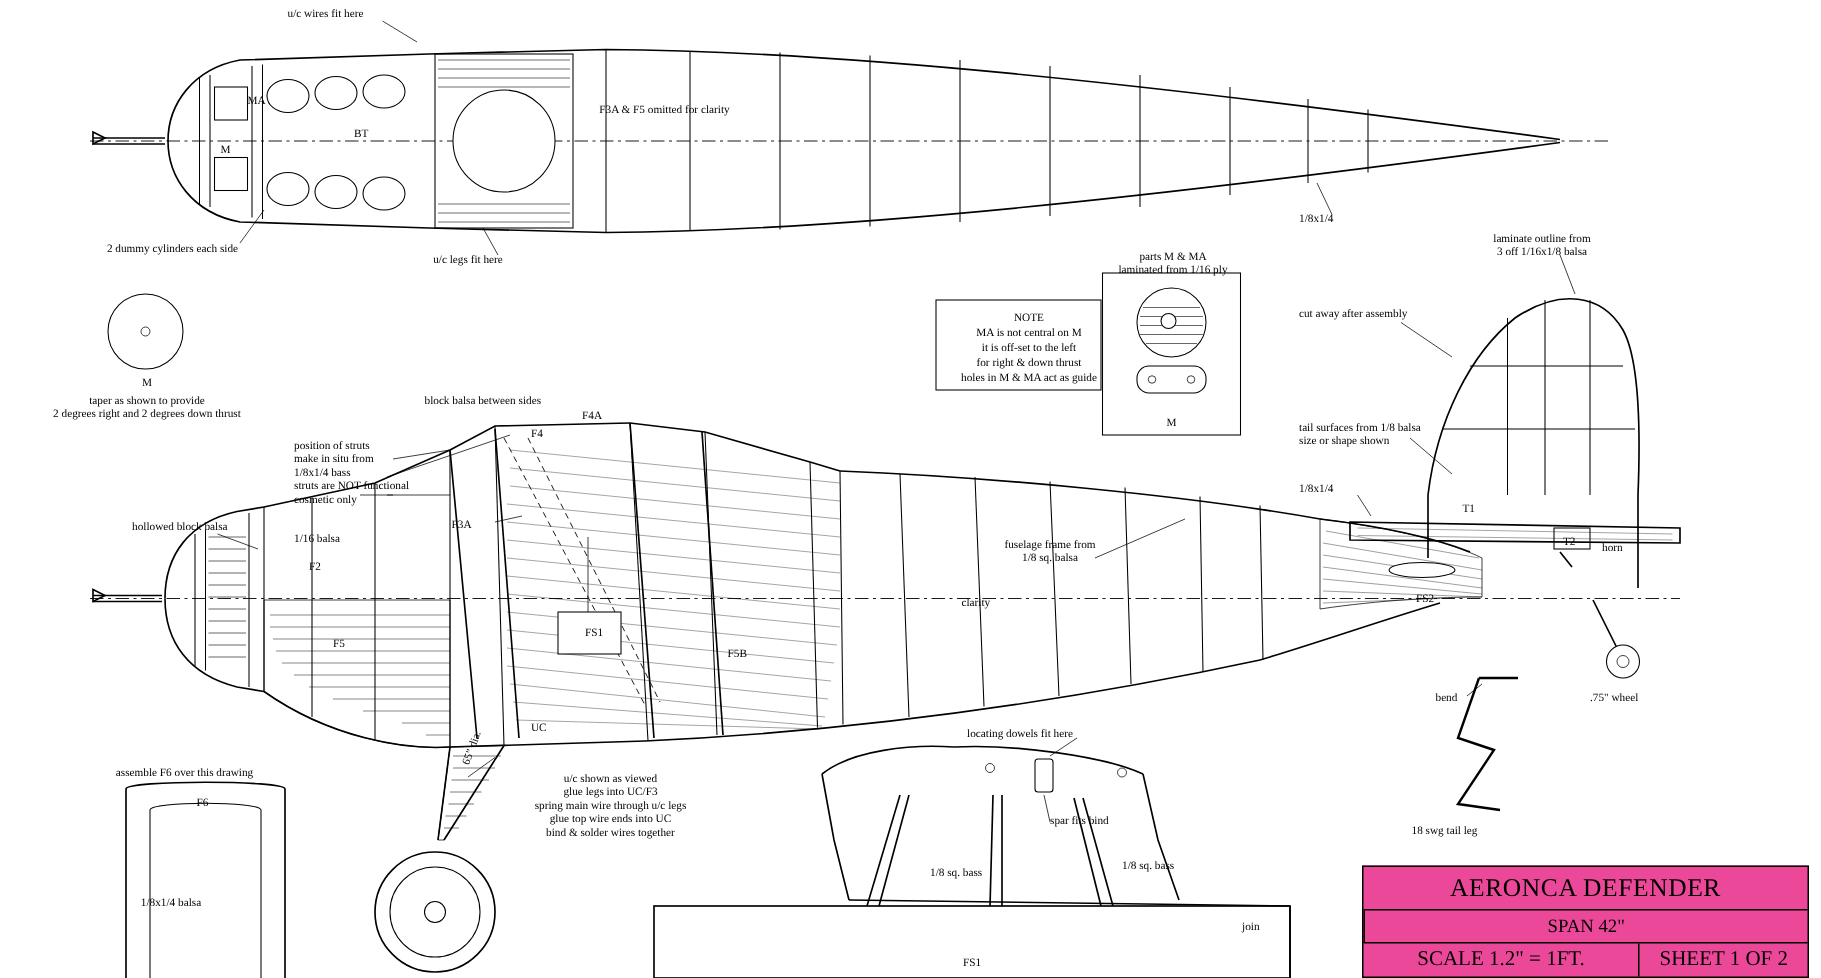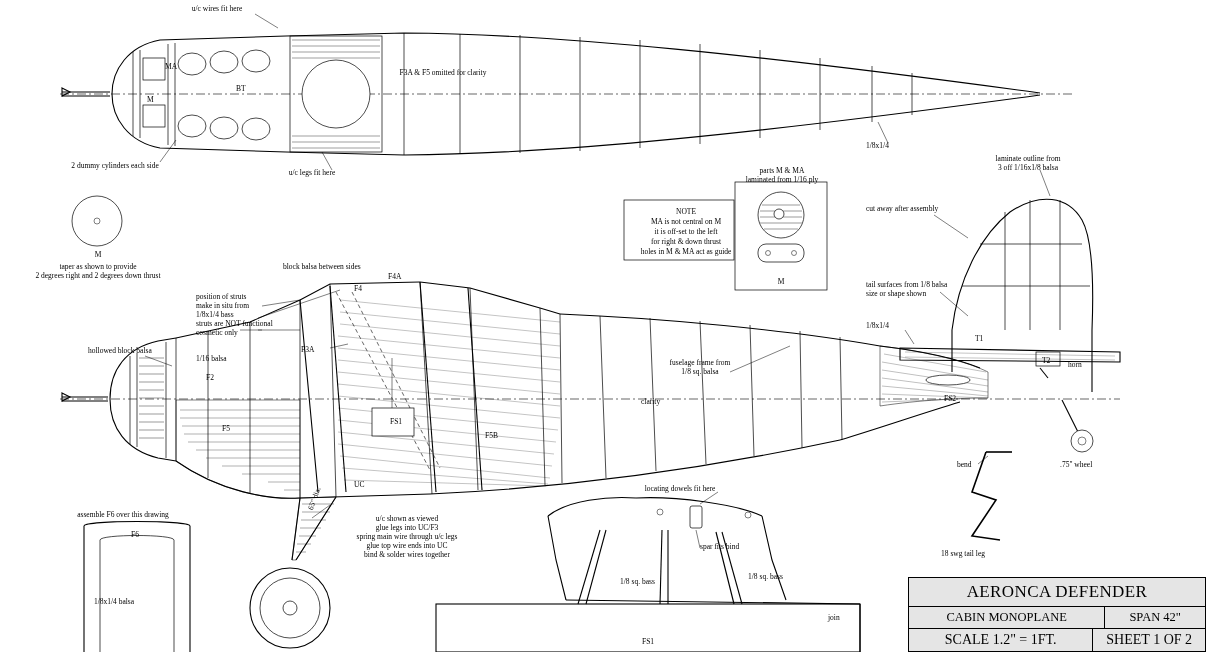--- a/index.html
+++ b/index.html
@@ -9,21 +9,21 @@
   .lbl.c{text-align:center;}
   svg{position:absolute;left:0;top:0;}
   .ln{stroke:#000;fill:none;}
   .thin{stroke-width:0.7;}
   .vthin{stroke-width:0.5;}
   .med{stroke-width:1.1;}
   .thick{stroke-width:1.6;}
   .dash{stroke-dasharray:9 3 2 3;stroke-width:0.6;}
   .lead{stroke-width:0.5;}
   .fillw{fill:#ffffff;}
-  .title-block{position:absolute;right:8px;bottom:0px;width:296px;border:1.6px solid #000;background:#e5e5e5;}
+  .title-block{position:absolute;right:8px;bottom:0px;width:296px;border:1.6px solid #000;background:#ec4899;}
   .tb-row{display:flex;border-top:1.1px solid #000;}
   .tb-row:first-child{border-top:none;}
   .tb-cell{flex:1;text-align:center;padding:3px 2px;font-size:11px;font-family:"Liberation Serif",serif;}
   .tb-cell.big{font-size:17px;letter-spacing:0.4px;padding:4px 2px;}
   .tb-cell.mid{font-size:12.5px;}
   .tb-div{border-left:1.1px solid #000;}
 </style>
 </head>
 <body>
 
@@ -358,21 +358,20 @@
   <div class="lbl" style="left:620px;top:577px;">1/8 sq. bass</div>
   <div class="lbl" style="left:748px;top:572px;">1/8 sq. bass</div>
   <div class="lbl" style="left:828px;top:613px;">join</div>
   <div class="lbl" style="left:642px;top:637px;">FS1</div>
 
   <div class="title-block">
     <div class="tb-row">
       <div class="tb-cell big">AERONCA DEFENDER</div>
     </div>
     <div class="tb-row">
-      <div class="tb-cell mid" style="flex:2">CABIN MONOPLANE</div>
       <div class="tb-cell mid tb-div" style="flex:1">SPAN 42"</div>
     </div>
     <div class="tb-row">
       <div class="tb-cell mid" style="flex:2;font-size:14px;">SCALE 1.2" = 1FT.</div>
       <div class="tb-cell mid tb-div" style="flex:1.2;font-size:14px;">SHEET 1 OF 2</div>
     </div>
   </div>
 
 </div>
 

